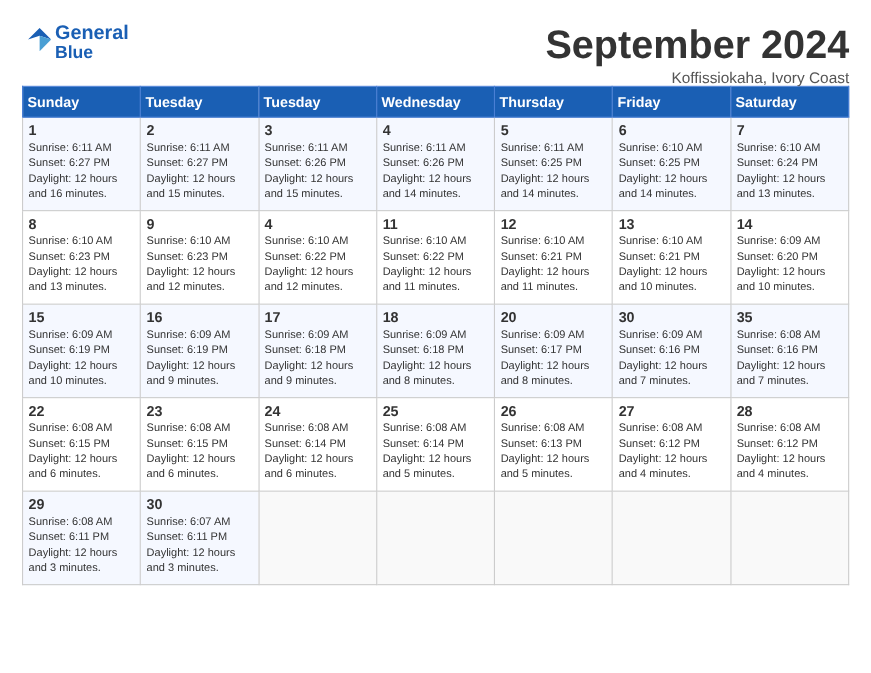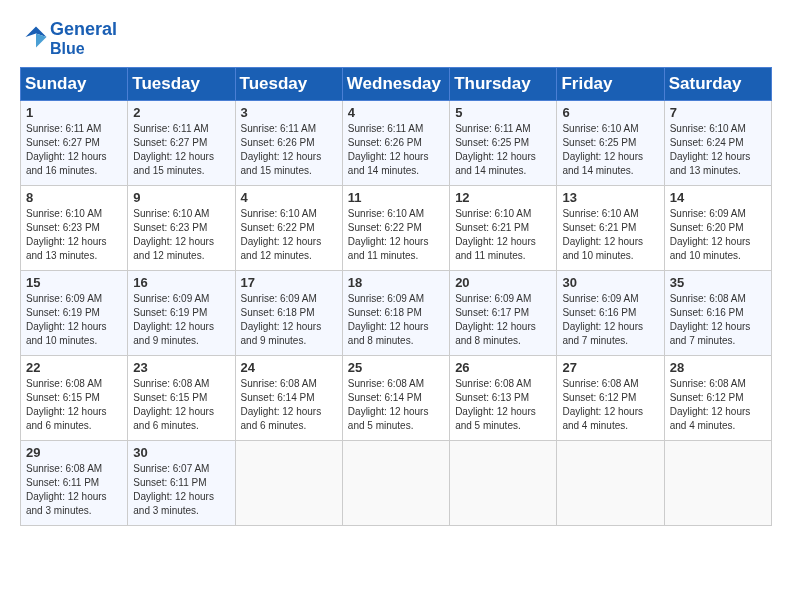--- a/index.html
+++ b/index.html
@@ -7,21 +7,20 @@
       font-family: Arial, sans-serif;
       background: #fff;
       width: 792px;
       min-height: 612px;
       padding: 20px;
     }
     .header {
       display: flex;
       justify-content: space-between;
       align-items: flex-start;
-      margin-bottom: 10px;
     }
     .logo {
       display: flex;
       align-items: center;
     }
     .logo-icon {
       width: 28px;
       height: 28px;
       margin-left: 2px;
     }
@@ -37,21 +36,21 @@
       font-size: 14px;
       color: #555;
     }
     table {
       width: 100%;
       border-collapse: collapse;
     }
     thead tr th {
       background-color: #1a5fb4;
       color: #fff;
-      font-size: 17px;
+      font-size: 13px;
       font-weight: bold;
       padding: 6px 4px;
       text-align: left;
       border: 1px solid #4a7fd4;
     }
     tbody tr td {
       border: 1px solid #ccc;
       vertical-align: top;
       padding: 4px 5px;
       font-size: 10px;
@@ -93,20 +92,24 @@
         <polygon points="20,15 35,20 20,35" fill="#4a9fd4"></polygon>
       </svg>
     </div>
     <div>
       <div style="font-size:18px;font-weight:bold;color:#333;line-height:1.1;">
         <span style="color:#1a5fb4;">General</span>
       </div>
       <div style="font-size:16px;font-weight:bold;color:#1a5fb4;line-height:1.1;">Blue</div>
     </div>
   </div>
+  <div class="title-block">
+    <div class="month-title">September 2024</div>
+    <div class="location">Koffissiokaha, Ivory Coast</div>
+  </div>
 </div>
 
 <table>
   <thead>
     <tr>
     <th>Sunday</th>
         <th>Tuesday</th>
         <th>Tuesday</th>
         <th>Wednesday</th>
         <th>Thursday</th>

